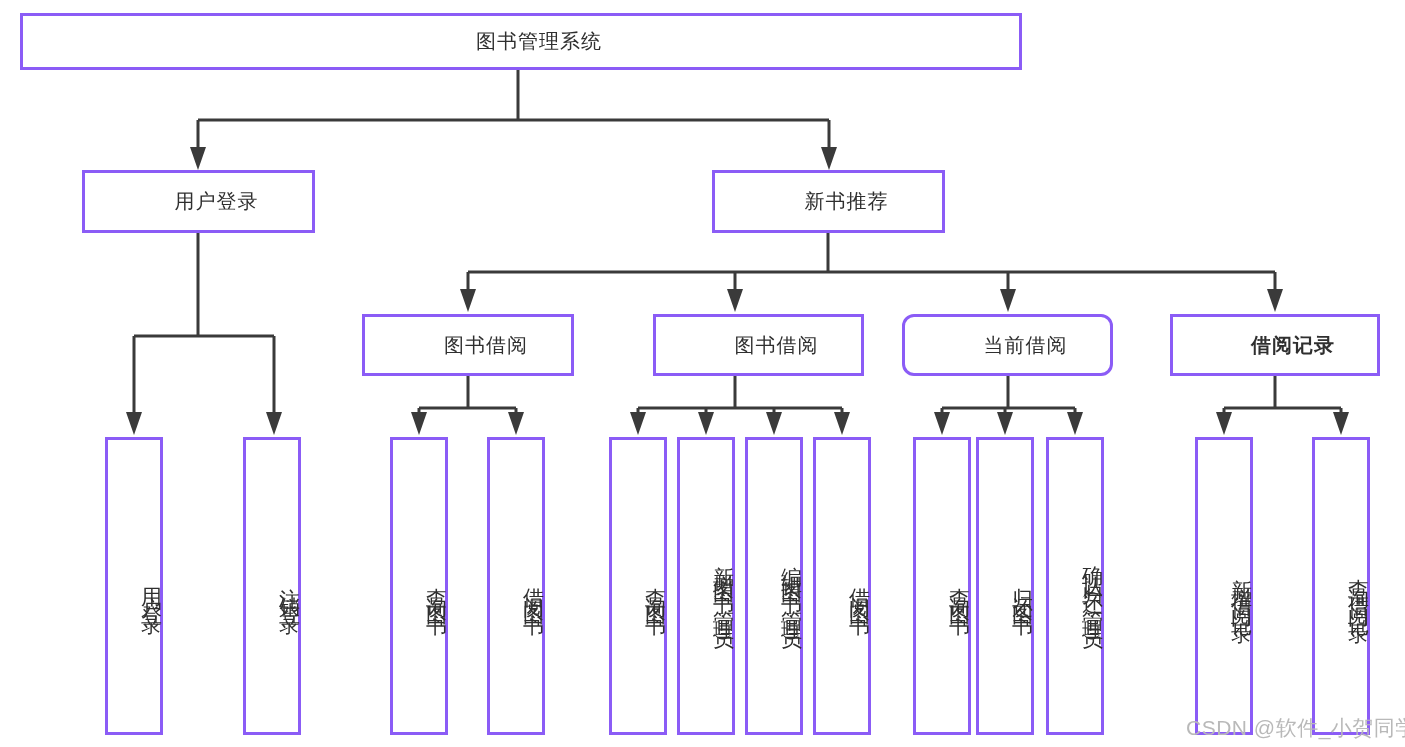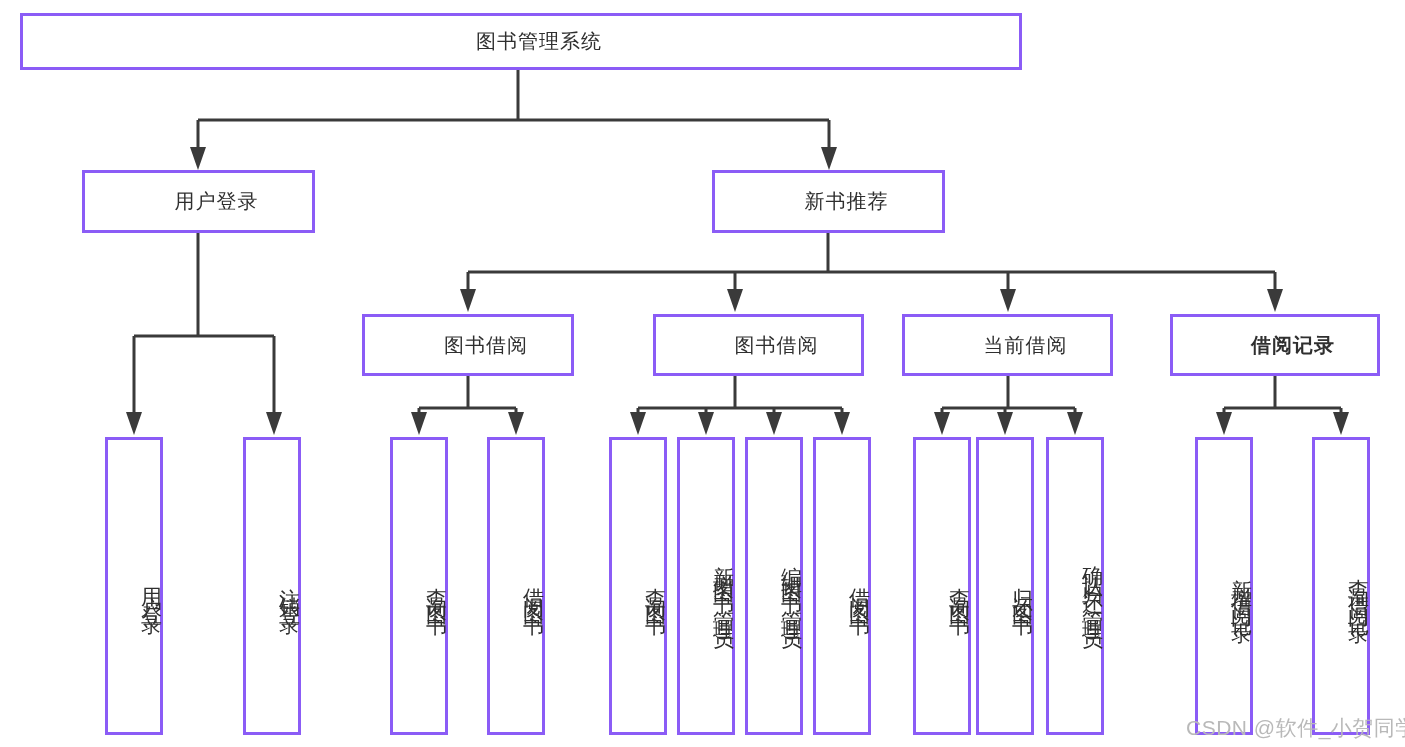--- a/index.html
+++ b/index.html
@@ -106,21 +106,21 @@
     </g>
   </svg>
 
   <div class="node" style="left:20px; top:13px; width:1002px; height:57px;">图书管理系统</div>
 
   <div class="node" style="left:82px; top:170px; width:233px; height:63px;">用户登录</div>
   <div class="node" style="left:712px; top:170px; width:233px; height:63px;">新书推荐</div>
 
   <div class="node" style="left:362px; top:314px; width:212px; height:62px;">图书借阅</div>
   <div class="node" style="left:629px; top:314px; width:211px; height:62px;margin-left:24px;">图书借阅</div>
-  <div class="node" style="left:902px; top:314px; width:211px; height:62px;">当前借阅</div>
+  <div class="node" style="left:902px; top:314px; width:211px; height:62px;border-radius:12px;">当前借阅</div>
   <div class="node" style="left:1170px; top:314px; width:210px; height:62px;font-weight:bold;">借阅记录</div>
 
   <div class="node leaf" style="left:105px; top:437px; width:58px; height:298px;">用户登录</div>
   <div class="node leaf" style="left:243px; top:437px; width:58px; height:298px;">注销登录</div>
 
   <div class="node leaf" style="left:390px; top:437px; width:58px; height:298px;">查询图书</div>
   <div class="node leaf" style="left:487px; top:437px; width:58px; height:298px;">借阅图书</div>
 
   <div class="node leaf" style="left:609px; top:437px; width:58px; height:298px;">查询图书</div>
   <div class="node leaf" style="left:677px; top:437px; width:58px; height:298px;">新增图书（管理员）</div>

